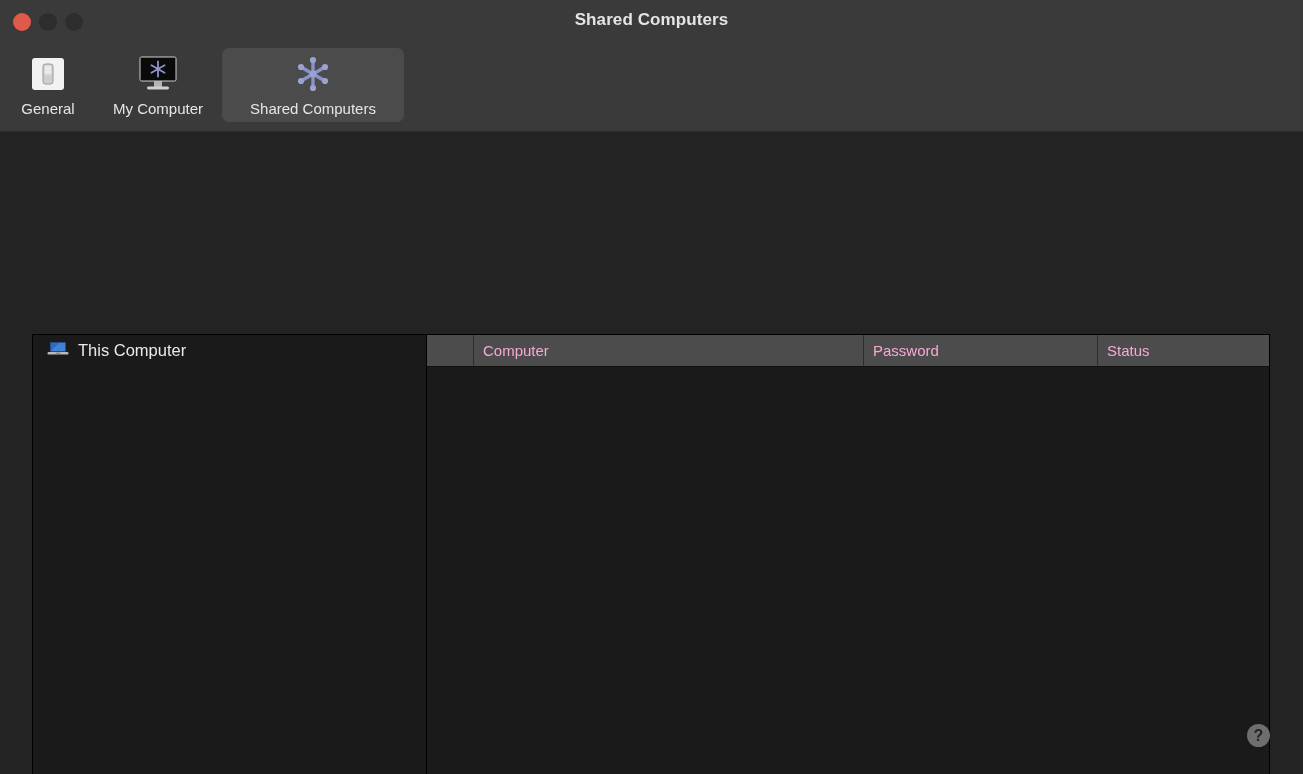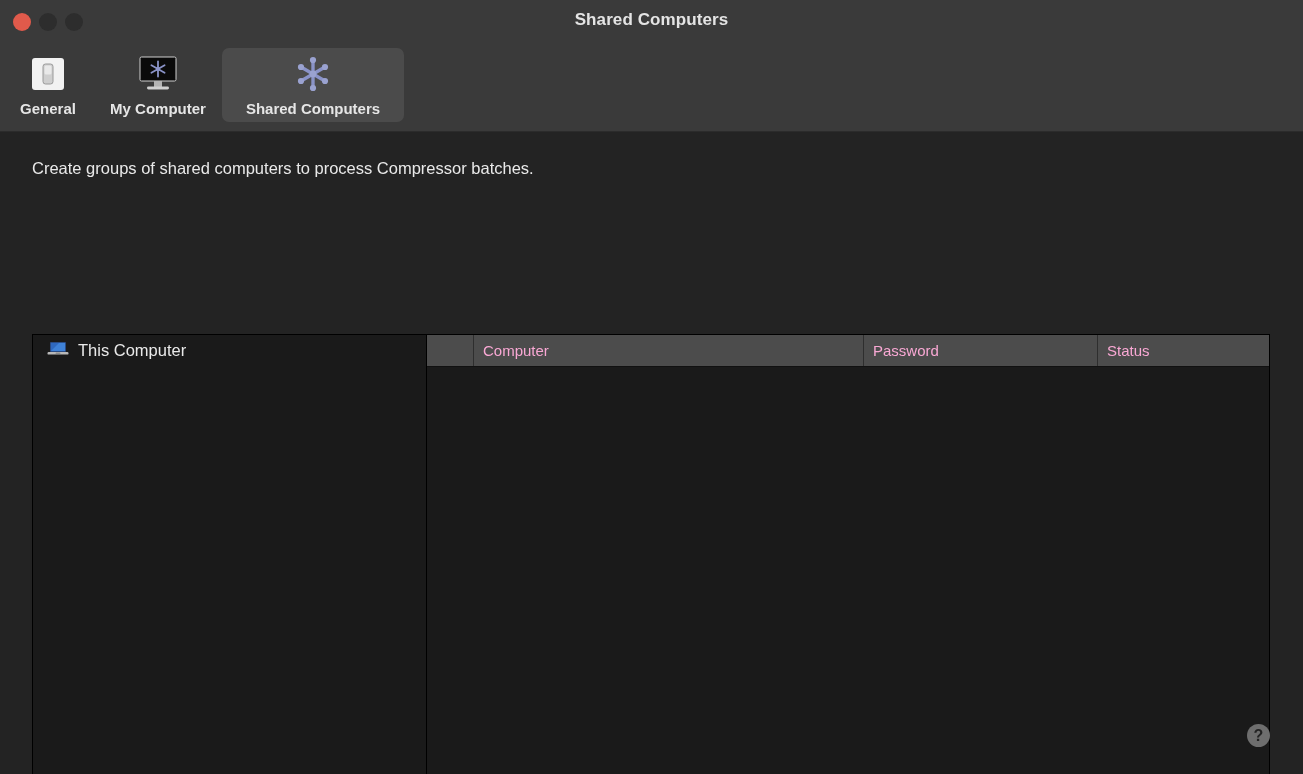--- a/index.html
+++ b/index.html
@@ -73,21 +73,20 @@
     width: 92px;
     height: 74px;
     margin-top: 4px;
     border-radius: 7px;
     display: flex;
     flex-direction: column;
     align-items: center;
     justify-content: flex-start;
     padding-top: 6px;
     cursor: default;
-    font-weight: bold;
   }
   .tab.wide  { width: 182px; }
   .tab.wide2 { width: 128px; }
   .tab.selected { background: #4b4b4b; }
   .tab-icon {
     height: 40px;
     width: 44px;
     display: flex;
     align-items: center;
     justify-content: center;
@@ -267,21 +266,20 @@
         </svg>
       </div>
       <div class="tab-label">Shared Computers</div>
     </div>
 
 
   </div>
 
   <div class="content">
 
-    <div class="description">Create groups of shared computers to process Compressor batches.</div>
 
     <div class="panes">
 
       <div class="pane pane-left">
         <div class="group-list">
           <div class="group-row">
             <span>
               <svg width="22" height="15" viewBox="0 0 22 15">
                 <rect x="3" y="1" width="16" height="10" rx="1" fill="#2a4c86"></rect>
                 <path d="M4 2 L18 2 L18 10 L4 10 Z" fill="#2f69c0"></path>

